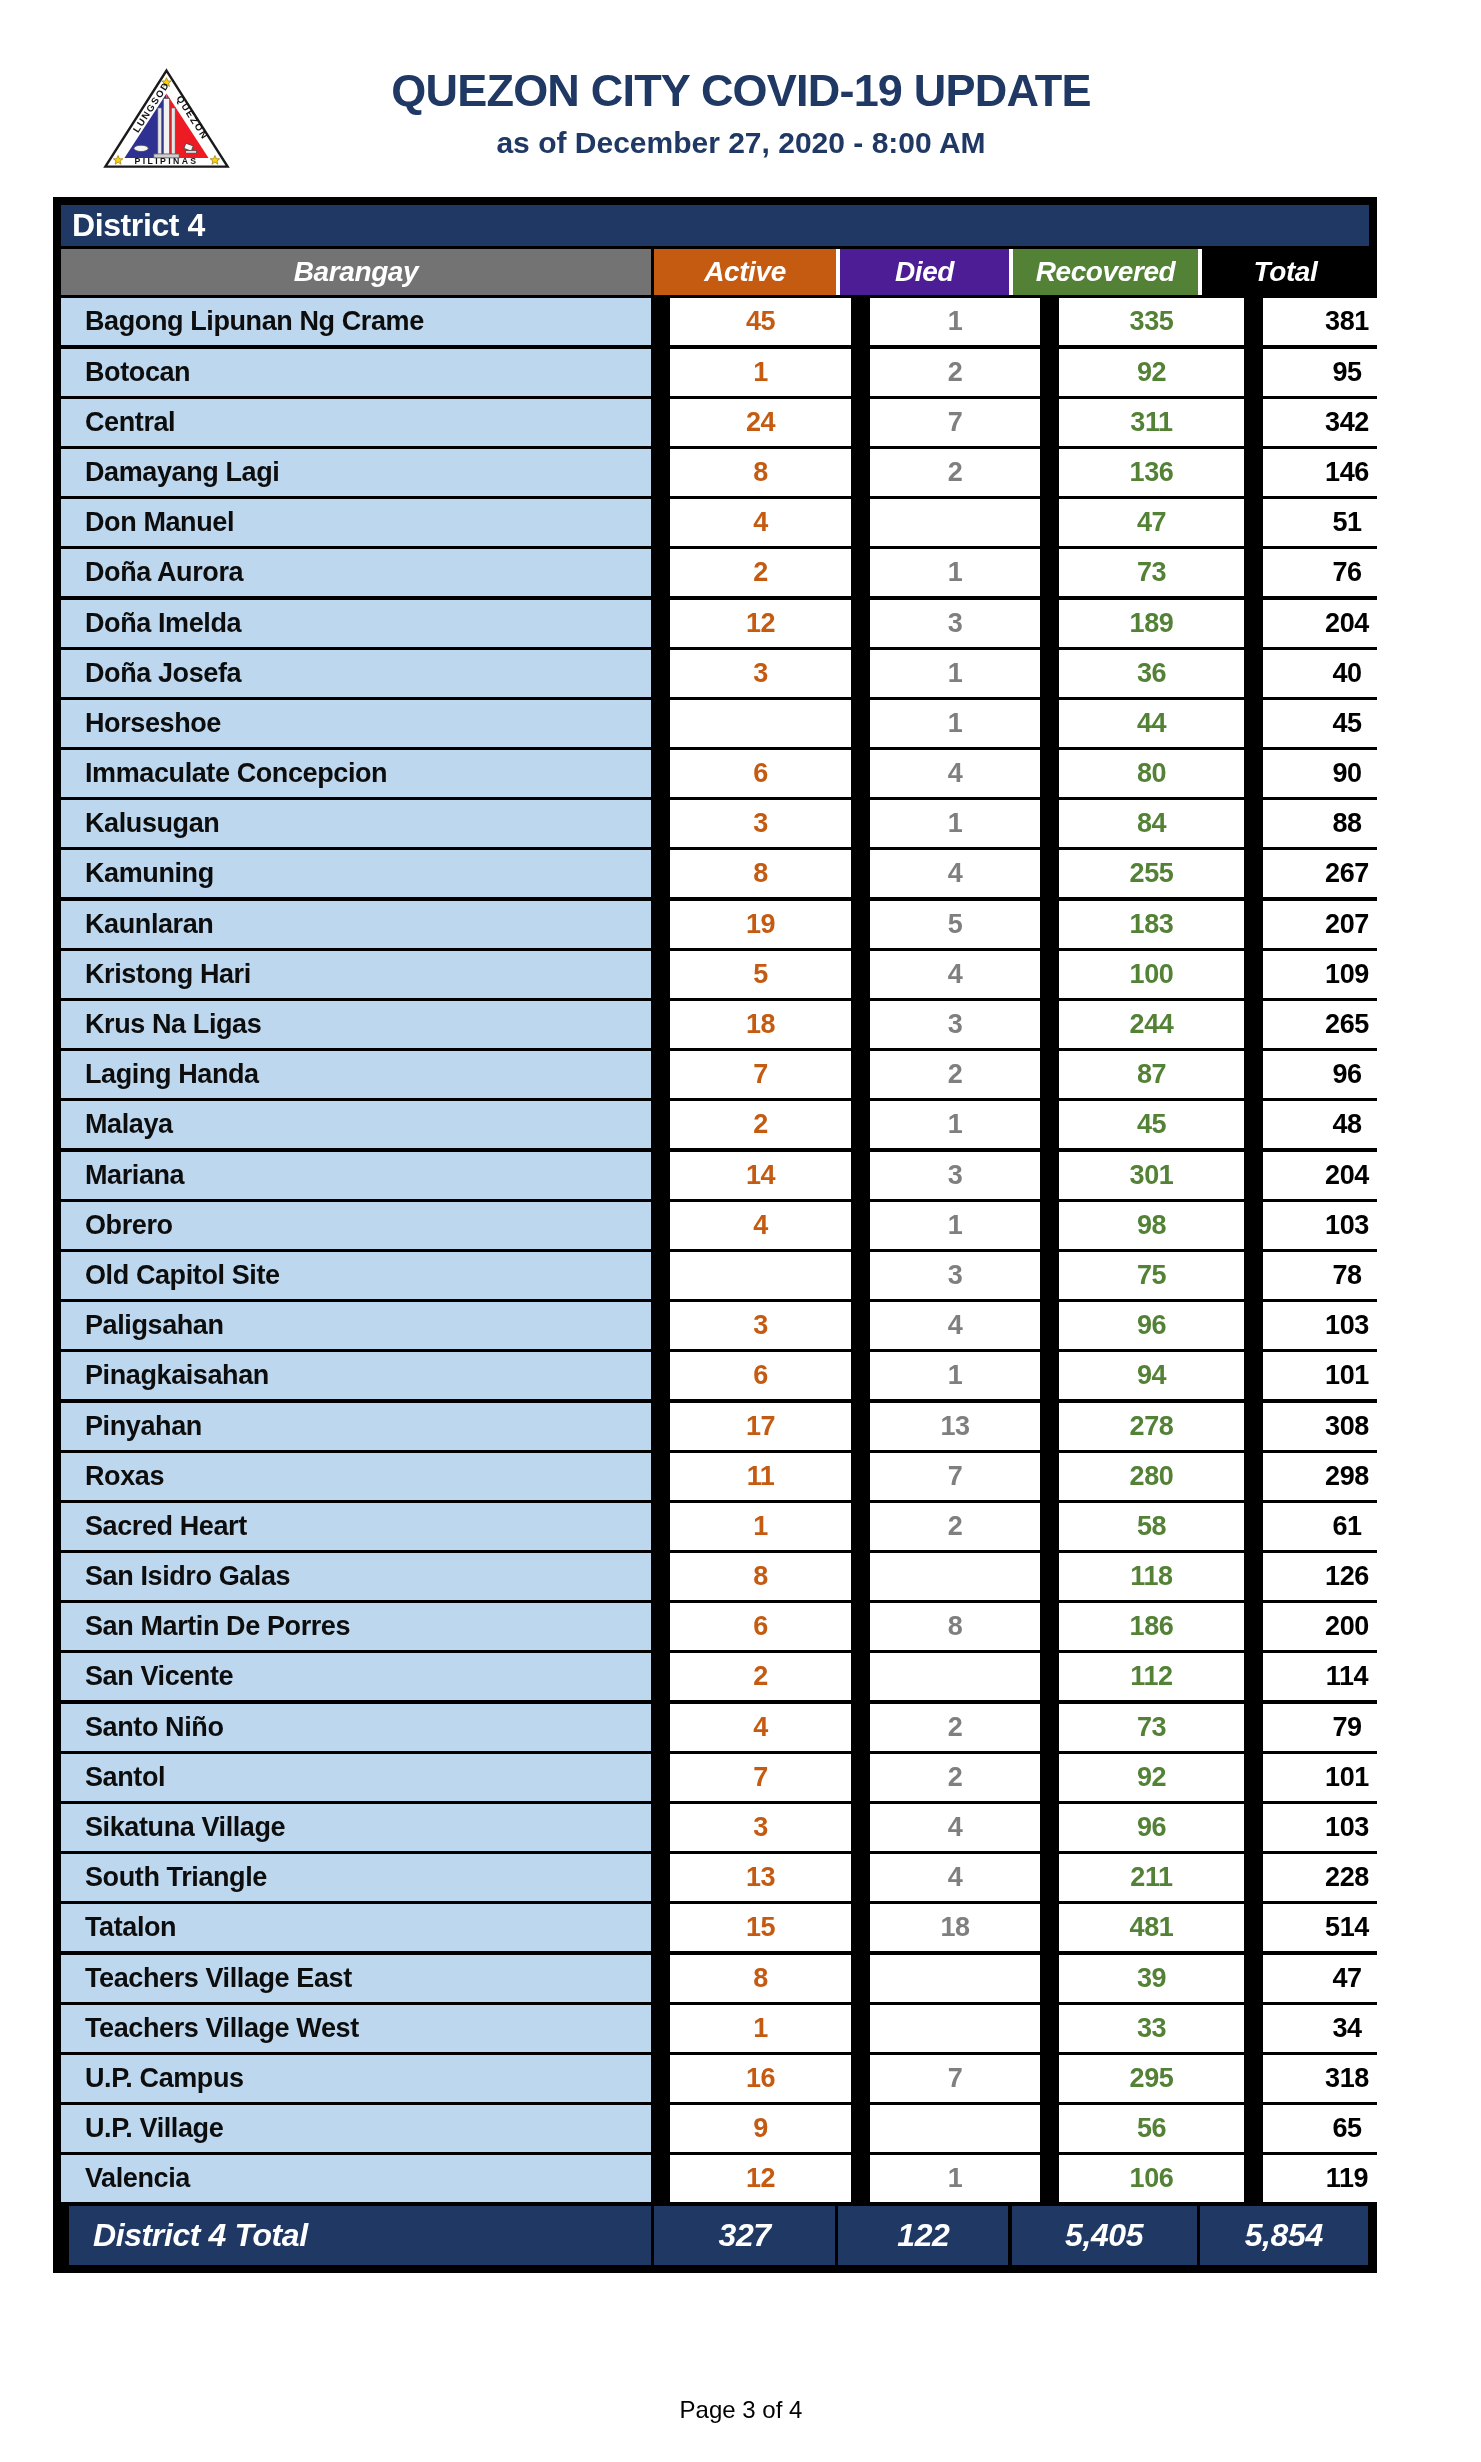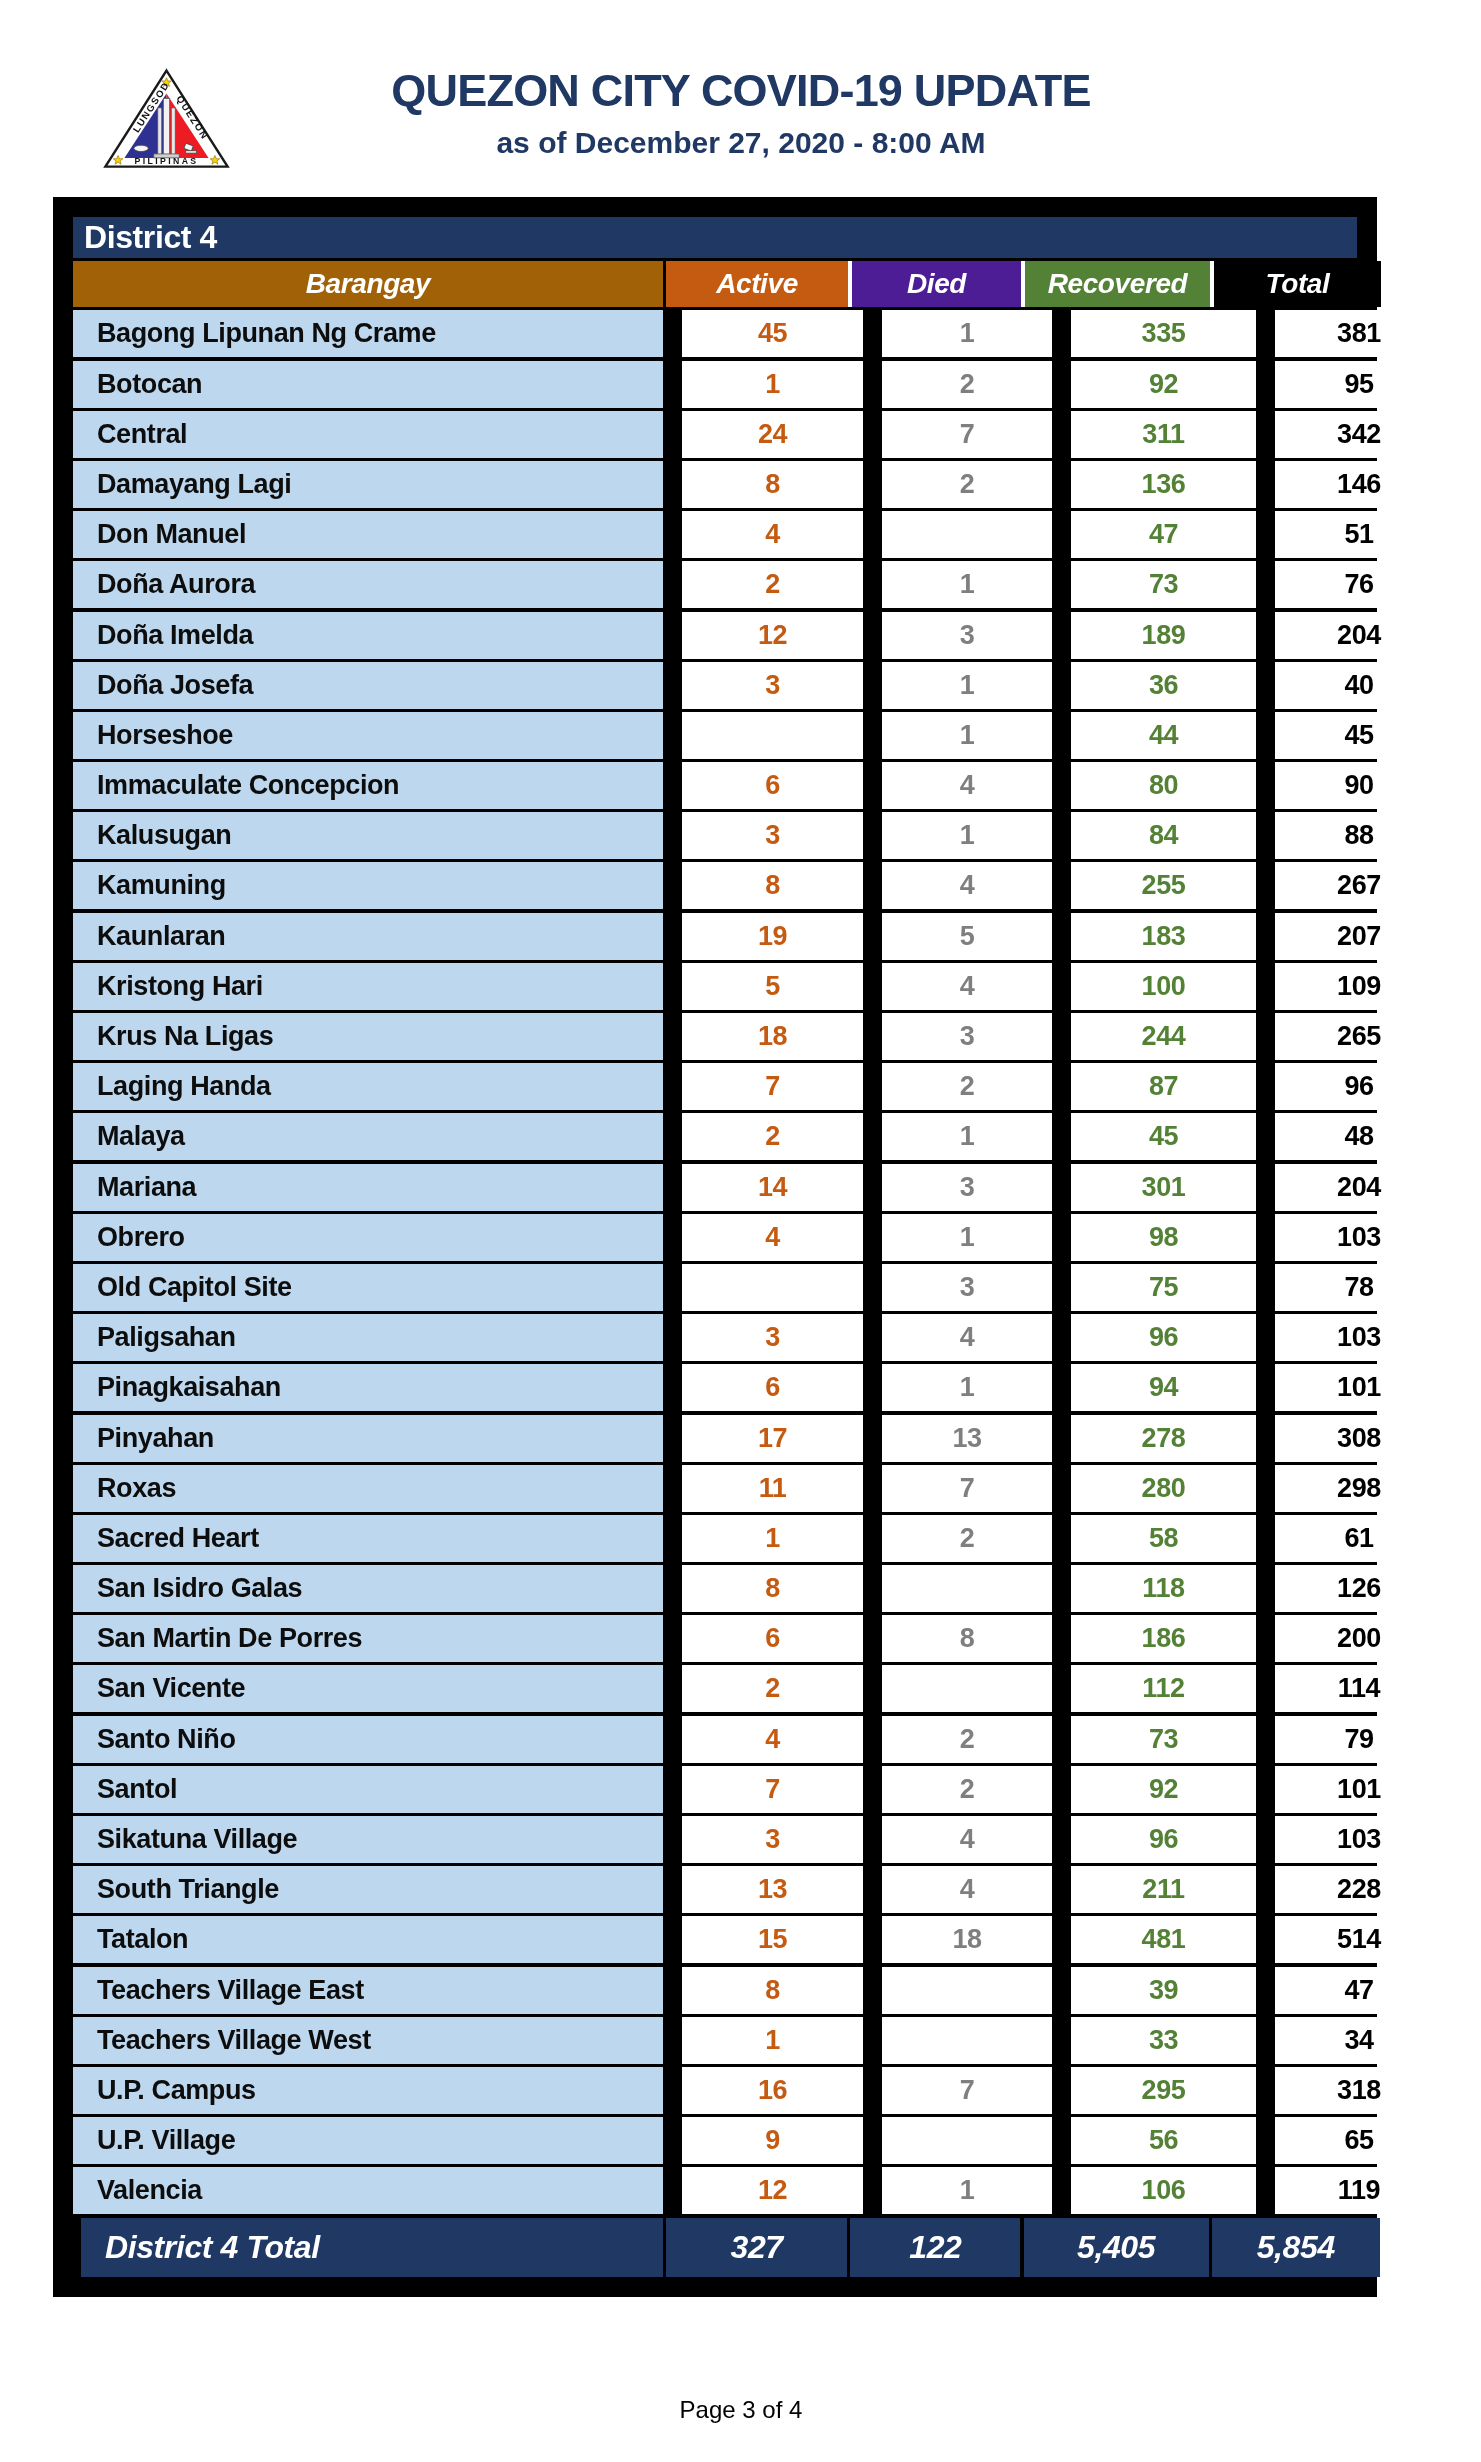--- a/index.html
+++ b/index.html
@@ -13,32 +13,32 @@
     position:absolute; top:65px; left:0; width:100%; text-align:center;
     font-size:45px; font-weight:bold; color:#1F3864; letter-spacing:-0.8px;
   }
   .subtitle {
     position:absolute; top:126px; left:0; width:100%; text-align:center;
     font-size:30px; font-weight:bold; color:#1F3864;
   }
   
   .qc-table {
     position:absolute; left:53px; top:197px; width:1324px; box-sizing:border-box;
-    background:#000; padding:20px; display:flex; flex-direction:column; gap:3.2px;
+    background:#000; padding:8px; display:flex; flex-direction:column; gap:3.2px;
   }
   .district-bar {
     background:#1F3864; color:#fff; font-weight:bold; font-size:32px;
     height:41px; line-height:41px; padding-left:11px; letter-spacing:-0.4px;
   }
   .head-row { display:grid; grid-template-columns:590px 185px 173px 189px 171px; background:#fff; height:46px; }
   .head-cell {
     display:flex; align-items:center; justify-content:center; box-sizing:border-box;
     color:#fff; font-weight:bold; font-style:italic; font-size:28px; letter-spacing:-0.4px;
   }
-  .h-barangay  { background:#a16207; }
+  .h-barangay  { background:#737373; }
   .h-active    { background:#C55A11; border-left:3.2px solid #000; }
   .h-died      { background:#4c1d95; border-left:4px solid #fff; }
   .h-recovered { background:#538135; border-left:4px solid #fff; }
   .h-total     { background:#000000; border-left:4px solid #fff; }
   .rows { display:flex; flex-direction:column; gap:3.2px; }
   .row  { display:grid; grid-template-columns:590px 181px 170px 185px 168px; gap:19px; height:47px; }
   .cell {
     display:flex; align-items:center; justify-content:center; background:#fff;
     font-weight:bold; font-size:27px; letter-spacing:-0.4px;
   }

